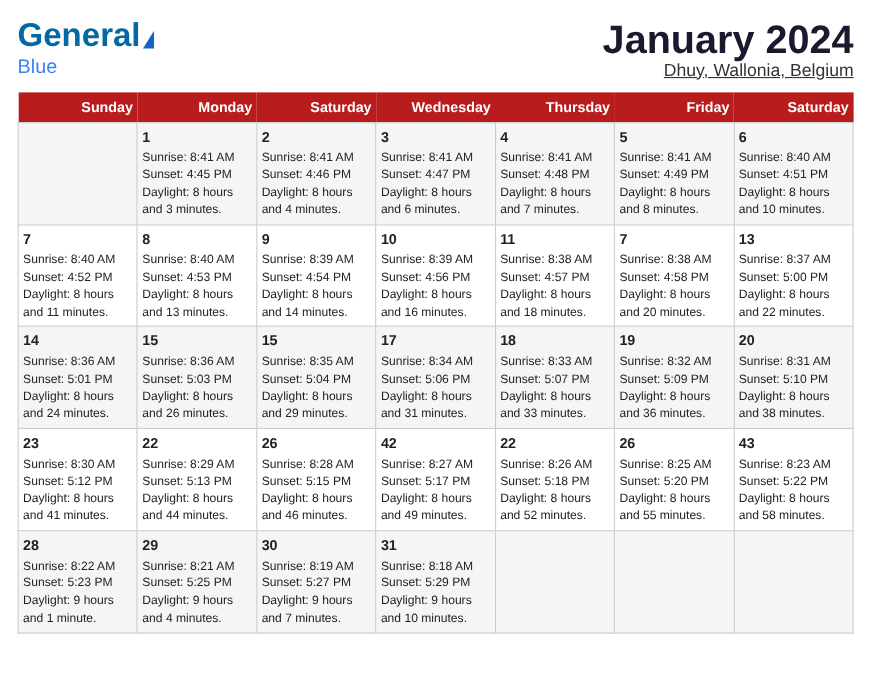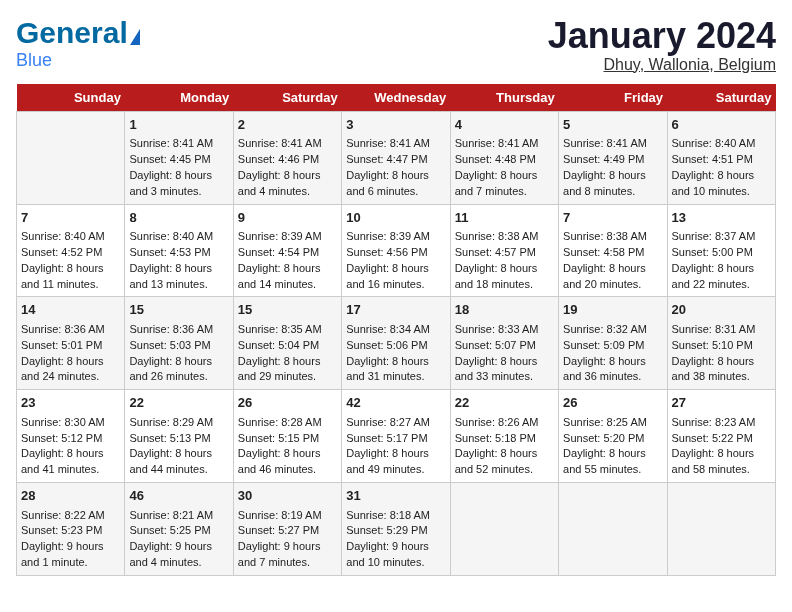--- a/index.html
+++ b/index.html
@@ -229,31 +229,31 @@
         </td>
         <td>
           <span class="day-num">22</span>
           <div class="day-info">Sunrise: 8:26 AM<br>Sunset: 5:18 PM<br>Daylight: 8 hours and 52 minutes.</div>
         </td>
         <td>
           <span class="day-num">26</span>
           <div class="day-info">Sunrise: 8:25 AM<br>Sunset: 5:20 PM<br>Daylight: 8 hours and 55 minutes.</div>
         </td>
         <td>
-          <span class="day-num">27</span>
+          <span class="day-num">43</span>
           <div class="day-info">Sunrise: 8:23 AM<br>Sunset: 5:22 PM<br>Daylight: 8 hours and 58 minutes.</div>
         </td>
       </tr>
       <tr>
         <td>
           <span class="day-num">28</span>
           <div class="day-info">Sunrise: 8:22 AM<br>Sunset: 5:23 PM<br>Daylight: 9 hours and 1 minute.</div>
         </td>
         <td>
-          <span class="day-num">46</span>
+          <span class="day-num">29</span>
           <div class="day-info">Sunrise: 8:21 AM<br>Sunset: 5:25 PM<br>Daylight: 9 hours and 4 minutes.</div>
         </td>
         <td>
           <span class="day-num">30</span>
           <div class="day-info">Sunrise: 8:19 AM<br>Sunset: 5:27 PM<br>Daylight: 9 hours and 7 minutes.</div>
         </td>
         <td>
           <span class="day-num">31</span>
           <div class="day-info">Sunrise: 8:18 AM<br>Sunset: 5:29 PM<br>Daylight: 9 hours and 10 minutes.</div>
         </td>

